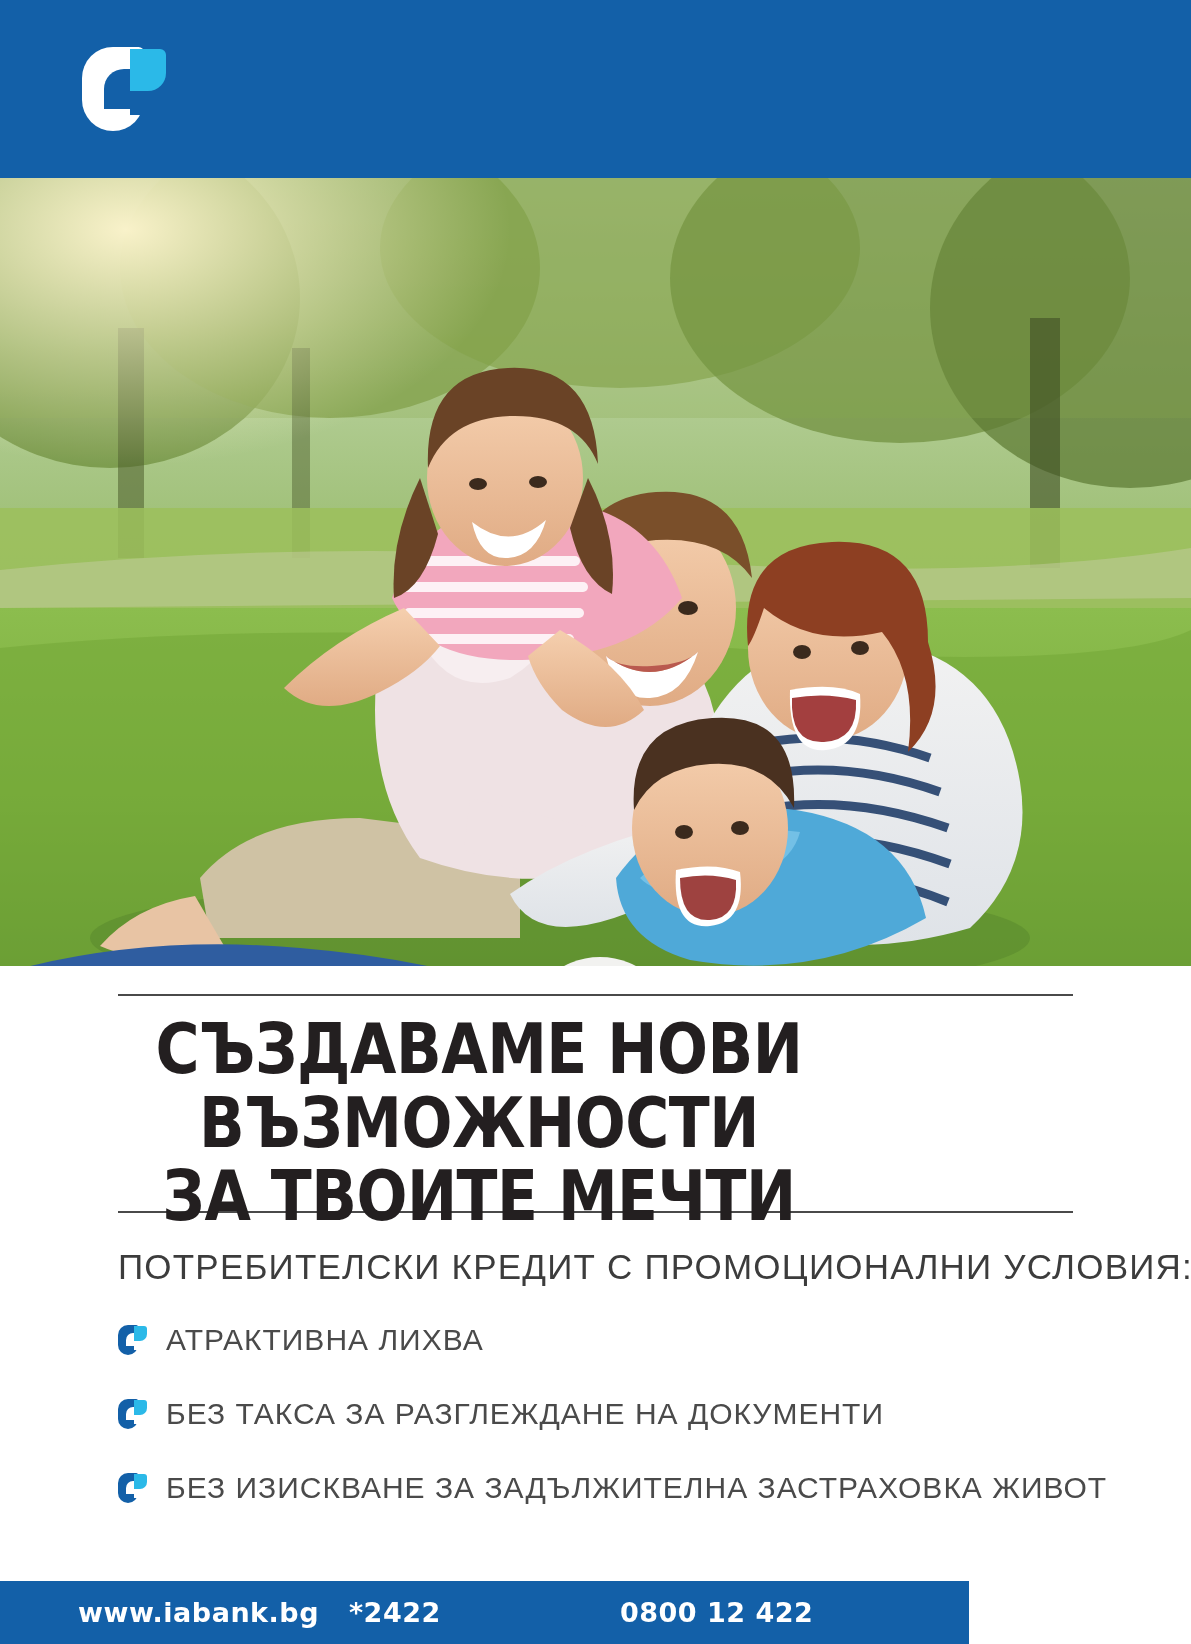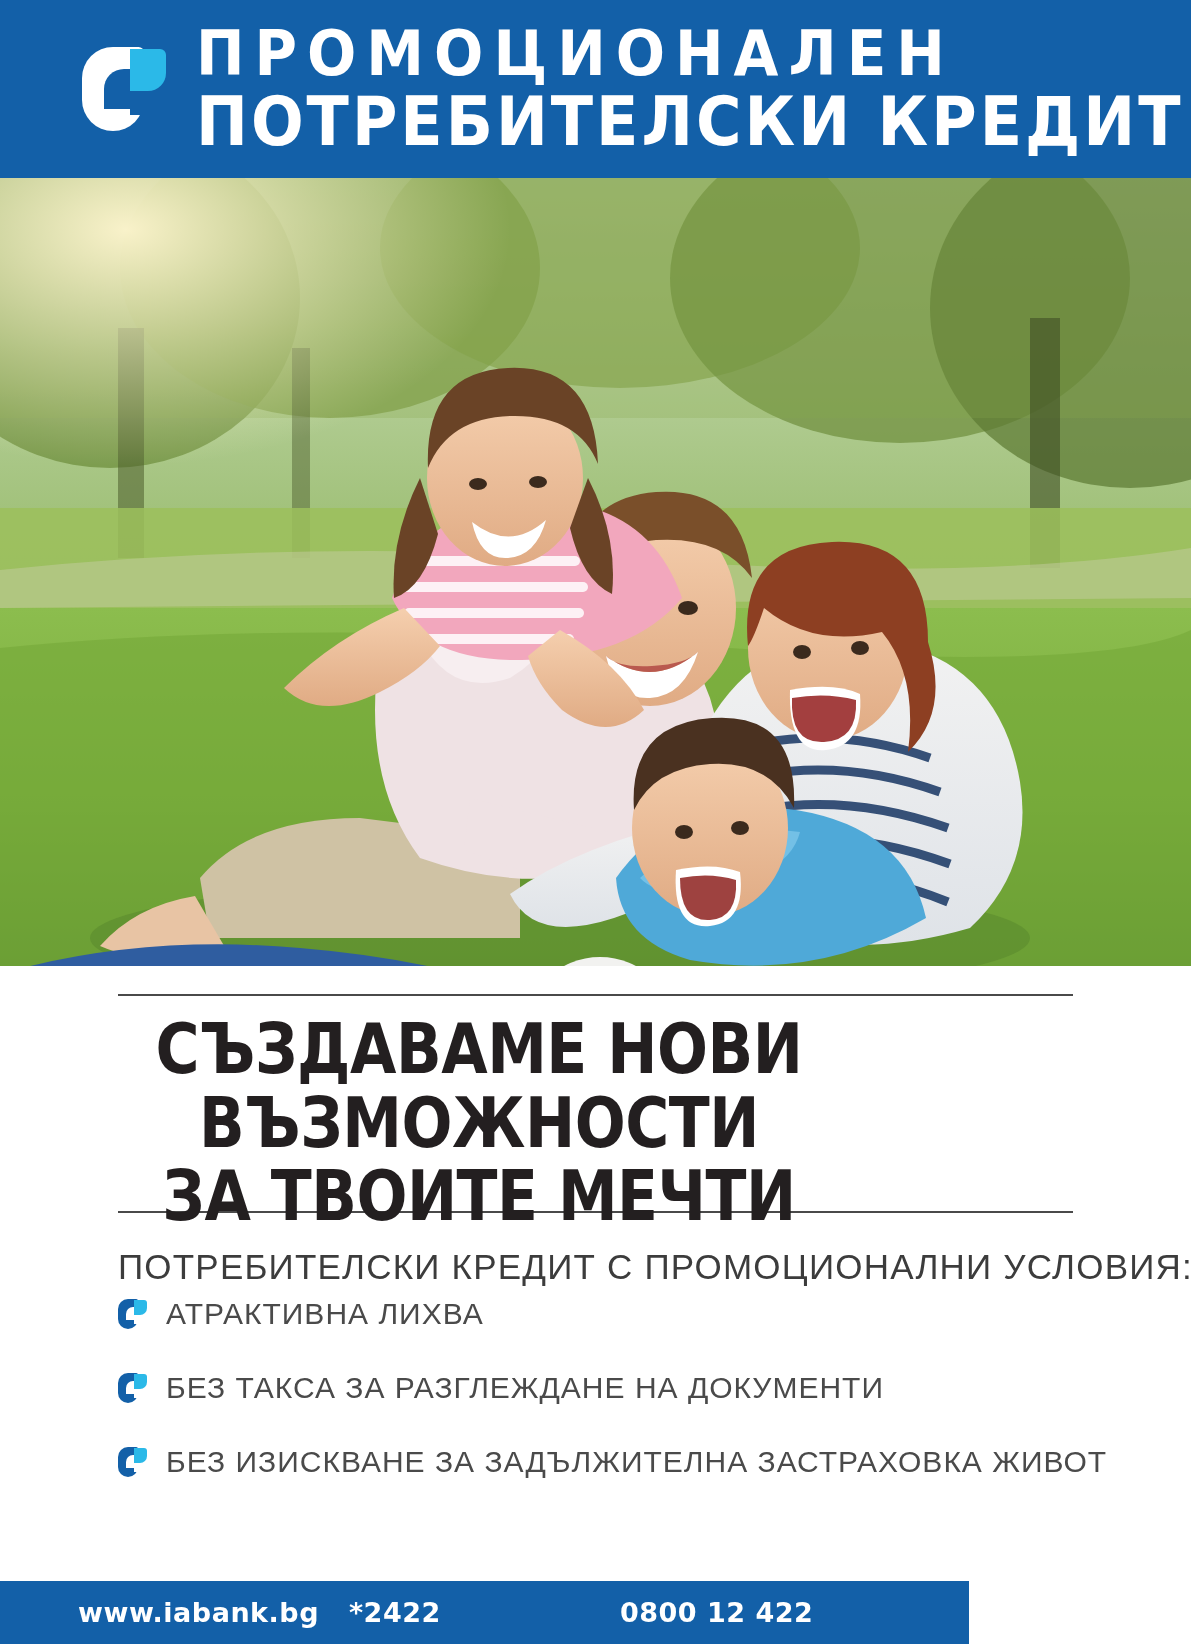--- a/index.html
+++ b/index.html
@@ -145,20 +145,21 @@
     font-family: "Liberation Sans", sans-serif;
     color: #3c3c3c;
     font-size: 35px;
     letter-spacing: 1.2px;
     padding-top: 34px;
     padding-bottom: 10px;
     white-space: nowrap;
   }
 
   .bullets {
+    margin-top: 26px;
   }
   .bullet {
     display: flex;
     align-items: center;
     margin-bottom: 40px;
   }
   .bullet-icon {
     position: relative;
     width: 30px;
     height: 30px;
@@ -232,24 +233,20 @@
 </style>
 </head>
 <body>
 
 <div class="header">
   <div class="logo-mark">
     <div class="lg-white"></div>
     <div class="lg-notch"></div>
     <div class="lg-cyan"></div>
     <div class="lg-cyan2"></div>
-  </div>
-  <div class="header-titles">
-    <div class="header-line1">ПРОМОЦИОНАЛЕН</div>
-    <div class="header-line2">ПОТРЕБИТЕЛСКИ КРЕДИТ</div>
   </div>
 </div>
 
 <div class="hero">
   <svg viewBox="0 0 1191 788" preserveAspectRatio="xMidYMid slice">
     <defs>
       <linearGradient id="skyG" x1="0" y1="0" x2="0" y2="1">
         <stop offset="0%" stop-color="#cfe0c0"></stop>
         <stop offset="45%" stop-color="#9fc077"></stop>
         <stop offset="100%" stop-color="#7ead55"></stop>

